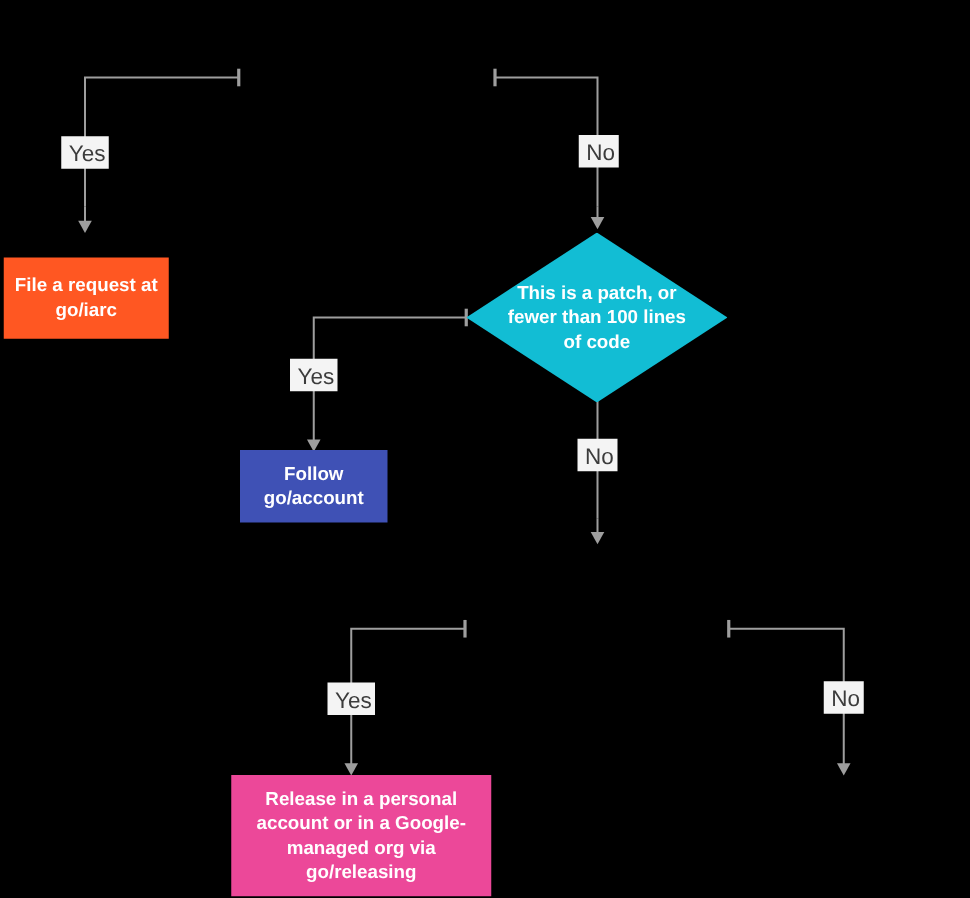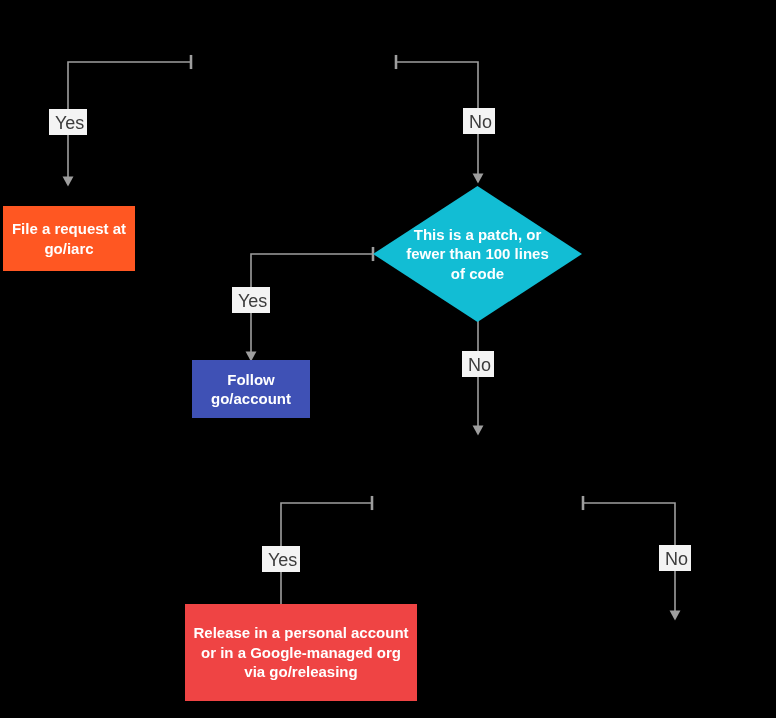--- a/index.html
+++ b/index.html
@@ -133,18 +133,18 @@
 
   <div class="rectbox" style="left:192px; top:360px; width:118px; height:58px; background:#3F51B5;">
     <span>Follow go/account</span>
   </div>
 
 
   <div class="edge-label" style="left:262px; top:546px; width:38px; height:26px;">Yes</div>
 
   <div class="edge-label" style="left:659px; top:545px; width:32px; height:26px;">No</div>
 
-  <div class="rectbox" style="left:185px; top:604px; width:232px; height:97px; background:#ef4444;">
+  <div class="rectbox" style="left:185px; top:620px; width:208px; height:97px; background:#ec4899;">
     <span>Release in a personal account or in a Google-managed org via go/releasing</span>
   </div>
 
 
 </div>
 
 </body></html>

